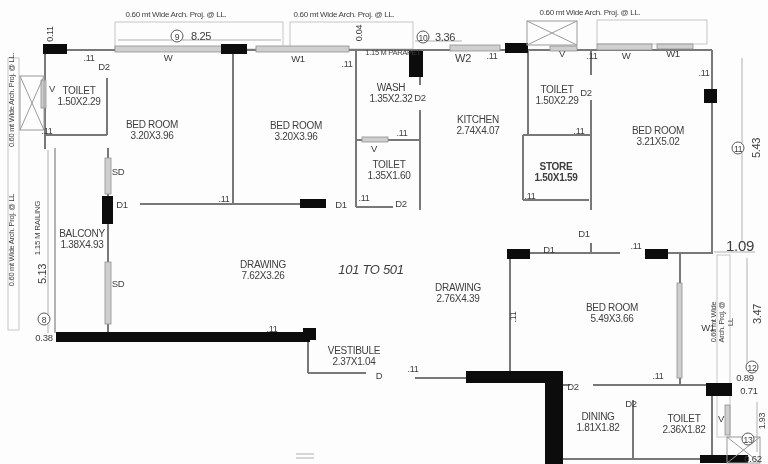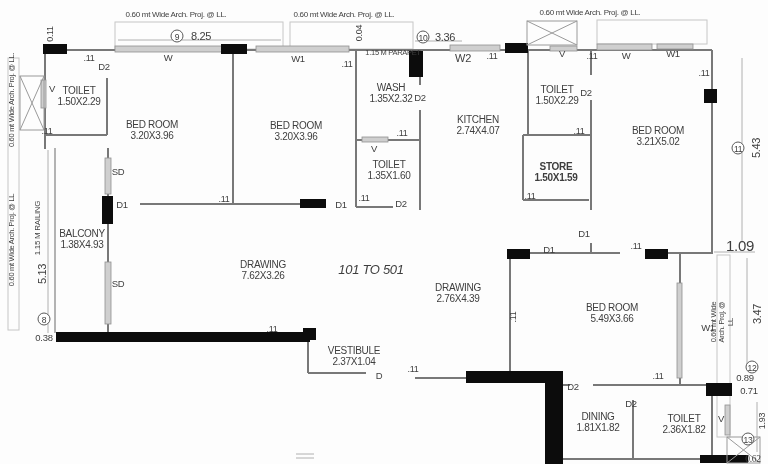--- a/index.html
+++ b/index.html
@@ -198,21 +198,21 @@
       <span class="lbl" style="left: 201px; top: 36px; font-size: 11px; transform: translate(-50%, -50%);">8.25</span>
       <span class="lbl" style="left: 445px; top: 37px; font-size: 11px; transform: translate(-50%, -50%);">3.36</span>
       <span class="lbl" style="left: 756px; top: 148px; font-size: 11px; transform: translate(-50%, -50%) rotate(-90deg);">5.43</span>
       <span class="lbl" style="left: 42px; top: 274px; font-size: 11px; transform: translate(-50%, -50%) rotate(-90deg);">5.13</span>
       <span class="lbl" style="left: 44px; top: 338px; font-size: 9.5px; transform: translate(-50%, -50%);">0.38</span>
       <span class="lbl" style="left: 740px; top: 246px; font-size: 15px; transform: translate(-50%, -50%);">1.09</span>
       <span class="lbl" style="left: 757px; top: 314px; font-size: 11px; transform: translate(-50%, -50%) rotate(-90deg);">3.47</span>
       <span class="lbl" style="left: 745px; top: 378px; font-size: 9.5px; transform: translate(-50%, -50%);">0.89</span>
       <span class="lbl" style="left: 749px; top: 391px; font-size: 9.5px; transform: translate(-50%, -50%);">0.71</span>
       <span class="lbl" style="left: 762px; top: 421px; font-size: 9px; transform: translate(-50%, -50%) rotate(-90deg);">1.93</span>
-      <span class="lbl" style="left: 753px; top: 459px; font-size: 9.5px; transform: translate(-50%, -50%); font-family: Liberation Serif, serif;">0.62</span>
+      <span class="lbl" style="left: 753px; top: 459px; font-size: 9.5px; transform: translate(-50%, -50%);">0.62</span>
       <span class="lbl" style="left: 371px; top: 270px; font-size: 13px; transform: translate(-50%, -50%); font-style: italic;">101 TO 501</span>
       <span class="lbl" style="left: 176px; top: 15px; font-size: 8px; transform: translate(-50%, -50%);">0.60 mt Wide Arch. Proj. @ LL.</span>
       <span class="lbl" style="left: 344px; top: 15px; font-size: 8px; transform: translate(-50%, -50%);">0.60 mt Wide Arch. Proj. @ LL.</span>
       <span class="lbl" style="left: 590px; top: 13px; font-size: 8px; transform: translate(-50%, -50%);">0.60 mt Wide Arch. Proj. @ LL.</span>
       <span class="lbl" style="left: 12px; top: 100px; font-size: 7.5px; transform: translate(-50%, -50%) rotate(-90deg);">0.60 mt Wide Arch. Proj. @ LL.</span>
       <span class="lbl" style="left: 12px; top: 240px; font-size: 7.5px; transform: translate(-50%, -50%) rotate(-90deg);">0.60 mt Wide Arch. Proj. @ LL</span>
       <span class="lbl" style="left: 723px; top: 322px; font-size: 7.5px; transform: translate(-50%, -50%) rotate(-90deg);">0.60 mt Wide Arch. Proj. @ LL</span>
       <span class="lbl" style="left: 393px; top: 53px; font-size: 7.5px; transform: translate(-50%, -50%);">1.15 M PARAPET</span>
       <span class="lbl" style="left: 38px; top: 228px; font-size: 8px; transform: translate(-50%, -50%) rotate(-90deg);">1.15 M RAILING</span>
       <span class="lbl circled" style="left: 177px; top: 36px; transform: translate(-50%, -50%);">9</span>

